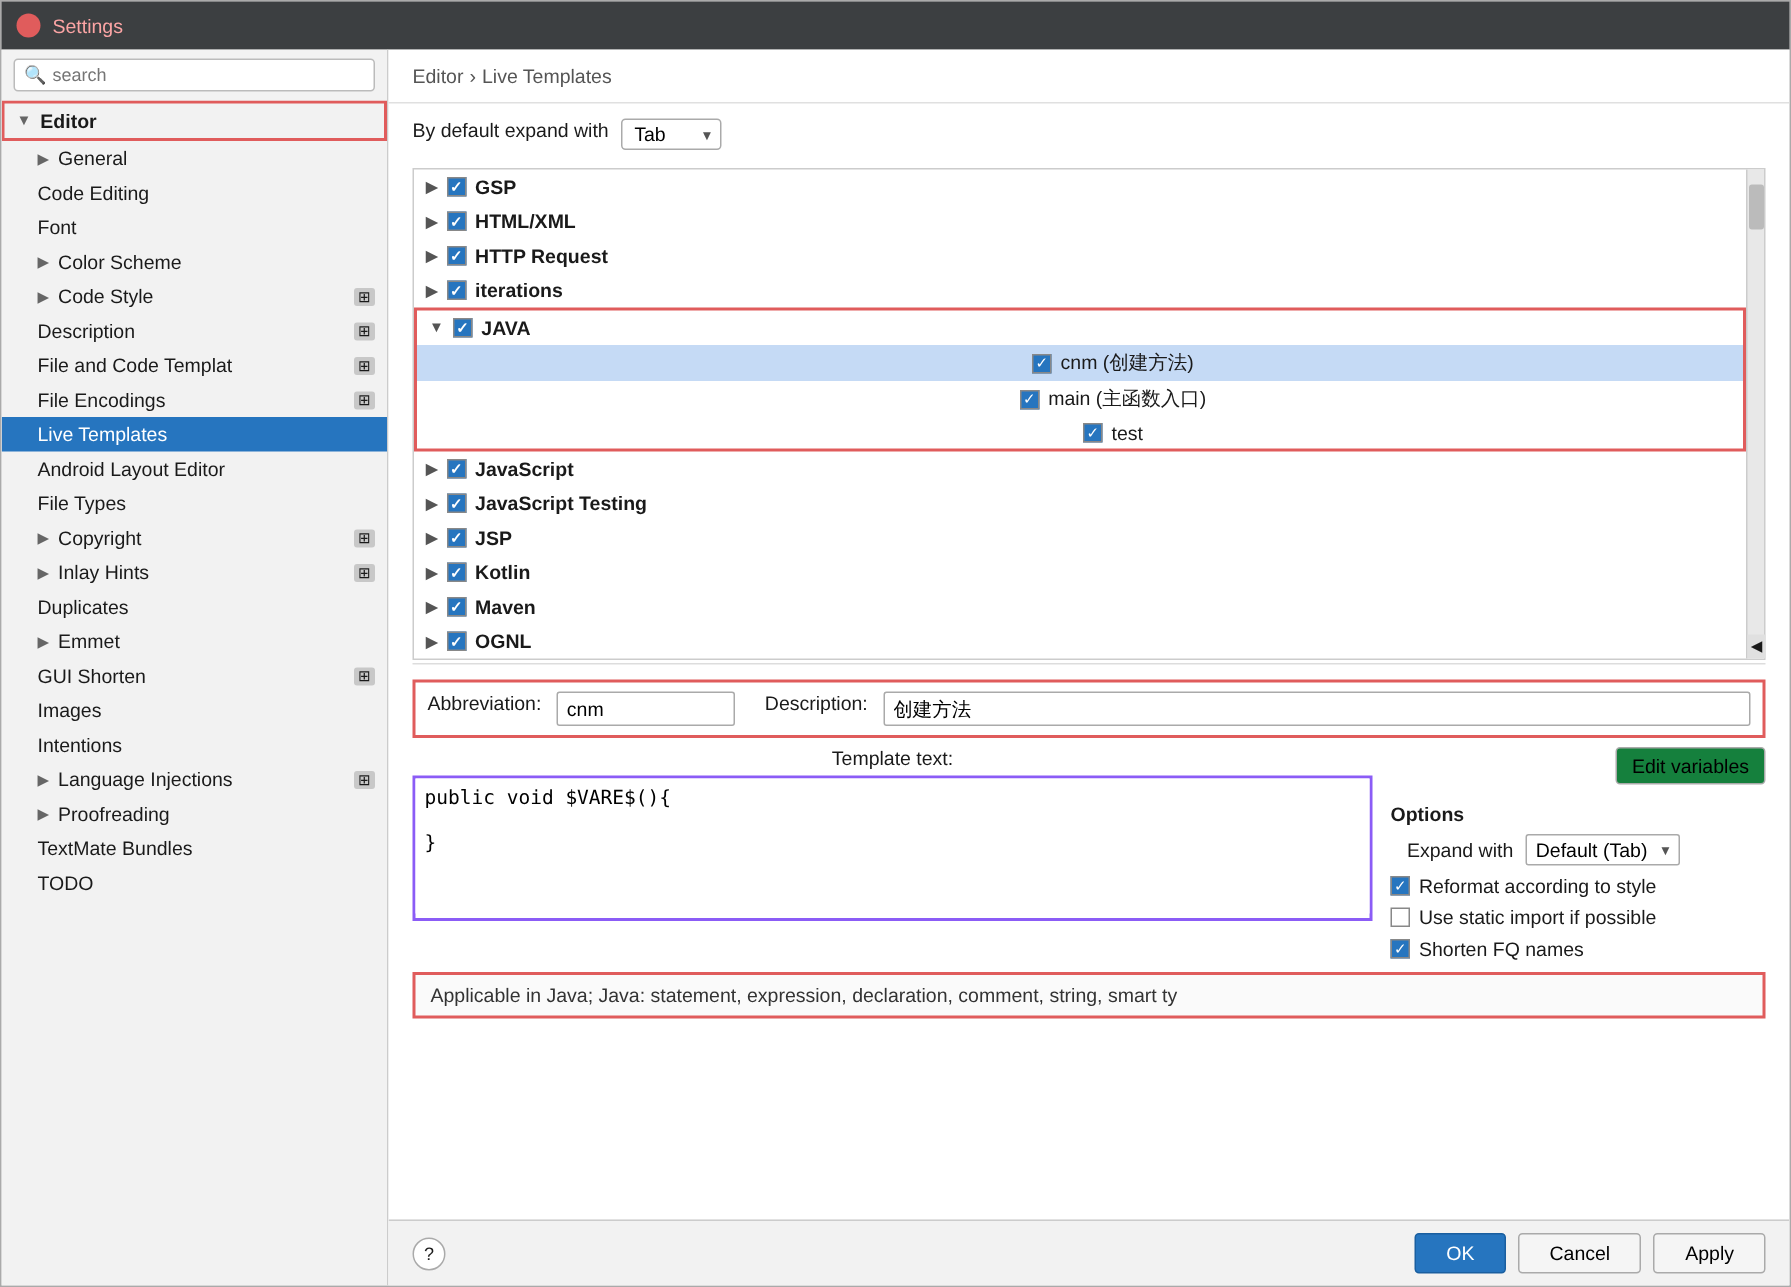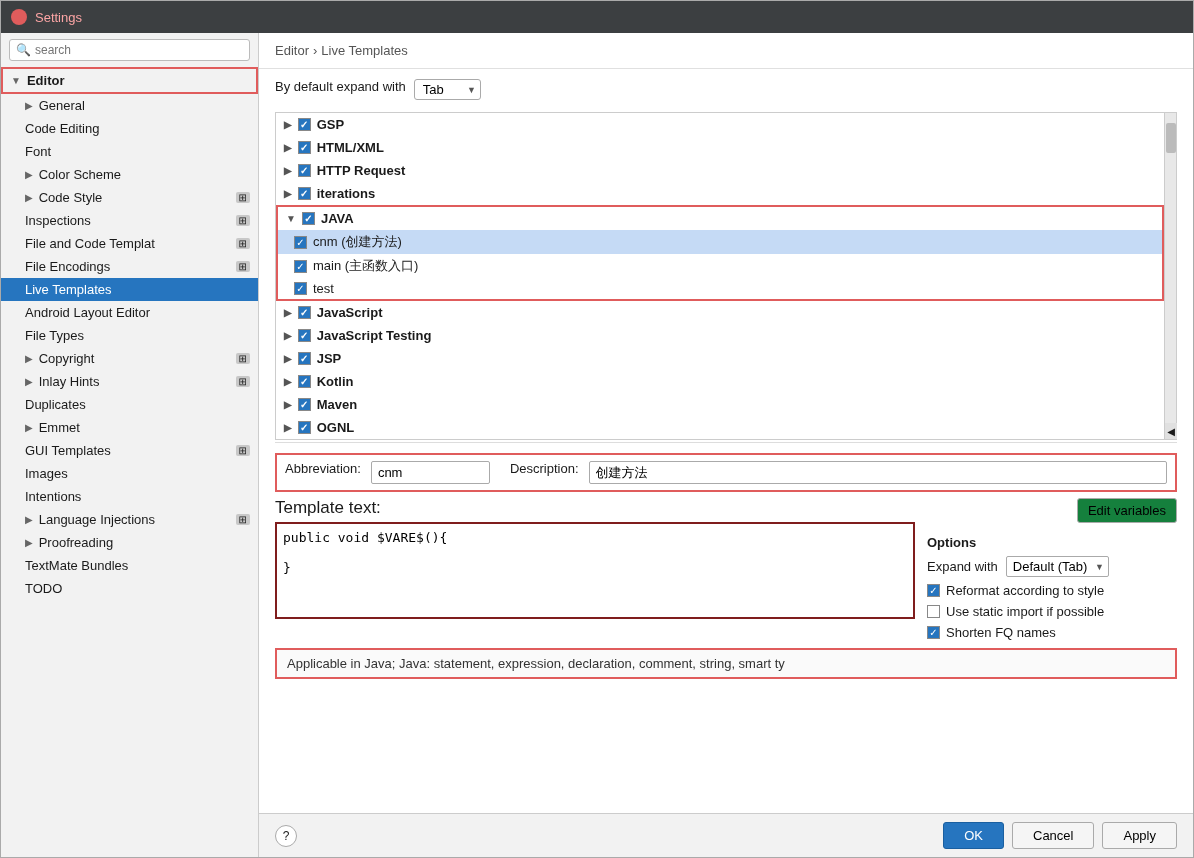--- a/index.html
+++ b/index.html
@@ -28,21 +28,21 @@
     .breadcrumb { padding: 10px 16px; font-size: 13px; color: #555; border-bottom: 1px solid #e0e0e0; display: flex; align-items: center; gap: 4px; }
 
     .main-content { flex: 1; overflow-y: auto; padding: 10px 16px; }
 
     .expand-row { display: flex; align-items: flex-start; gap: 8px; margin-bottom: 12px; }
     .expand-label { font-size: 13px; }
     .dropdown { padding: 2px 20px 2px 8px; border: 1px solid #aaa; background: white; font-size: 13px; appearance: none; cursor: pointer; position: relative; border-radius: 3px; }
     .dropdown-wrap { position: relative; display: inline-block; }
     .dropdown-wrap::after { content: '▼'; font-size: 9px; position: absolute; right: 5px; top: 50%; transform: translateY(-50%); pointer-events: none; color: #555; }
     .tpl-group { display: flex; align-items: center; padding: 4px 8px; cursor: pointer; gap: 6px; font-weight: bold; }
-    .tpl-child { padding-left: 16px; display: flex; align-items: center; gap: 6px; padding-top: 3px; padding-bottom: 3px; cursor: pointer; }
+    .tpl-child { padding-left: 44px; display: flex; align-items: center; gap: 6px; padding-top: 3px; padding-bottom: 3px; cursor: pointer; justify-content: center; }
     .tpl-child.selected-child { background: #c5daf5; }
     .checkbox { width: 13px; height: 13px; border: 1px solid #888; background: #2675BF; display: flex; align-items: center; justify-content: center; flex-shrink: 0; }
     .checkbox::after { content: '✓'; color: white; font-size: 10px; }
     .tri { font-size: 10px; color: #555; }
 
     .options-panel { width: 250px; display: flex; flex-direction: column; gap: 6px; }
     .edit-vars-btn { align-self: flex-end; padding: 4px 10px; border: 1px solid #aaa; background: #15803d; cursor: pointer; font-size: 13px; border-radius: 3px; margin-bottom: 6px; }
     .option-row { display: flex; align-items: center; gap: 8px; }
     .option-dropdown { padding: 2px 20px 2px 6px; border: 1px solid #aaa; font-size: 13px; border-radius: 2px; background: white; appearance: none; }
     .option-dropdown-wrap { position: relative; display: inline-block; }
@@ -105,21 +105,21 @@
           <span>Color Scheme</span>
         </div>
 
         <div class="sidebar-item indent1">
           <span class="triangle">▶</span>
           <span>Code Style</span>
           <span class="badge">⊞</span>
         </div>
 
         <div class="sidebar-item indent1">
-          <span>Inspections</span>
+          <span>Description</span>
           <span class="badge">⊞</span>
         </div>
 
         <div class="sidebar-item indent1">
           <span>File and Code Templat</span>
           <span class="badge">⊞</span>
         </div>
 
         <div class="sidebar-item indent1">
           <span>File Encodings</span>
@@ -153,21 +153,21 @@
         <div class="sidebar-item indent1">
           <span>Duplicates</span>
         </div>
 
         <div class="sidebar-item indent1">
           <span class="triangle">▶</span>
           <span>Emmet</span>
         </div>
 
         <div class="sidebar-item indent1">
-          <span>GUI Templates</span>
+          <span>GUI Shorten</span>
           <span class="badge">⊞</span>
         </div>
 
         <div class="sidebar-item indent1">
           <span>Images</span>
         </div>
 
         <div class="sidebar-item indent1">
           <span>Intentions</span>
         </div>
@@ -311,35 +311,35 @@
 
           <div style="border: 2px solid #e05c5c; display: flex; gap: 10px; padding: 6px 8px; margin-bottom: 6px;">
             <span style="font-size:13px;">Abbreviation:</span>
             <input type="text" style="width: 119px; padding: 3px 6px; border: 1px solid rgb(170, 170, 170); font-size: 13px; border-radius: 2px;" value="cnm">
             <span style="font-size:13px; margin-left: 10px;">Description:</span>
             <input type="text" style="flex: 1 1 0%; padding: 3px 6px; border: 1px solid rgb(170, 170, 170); font-size: 13px; border-radius: 2px;" value="创建方法">
           </div>
 
           <div style="display: flex; gap: 12px; align-items: flex-start;">
             <div style="flex:1;">
-              <div style="font-size:17px; margin-bottom:4px;">Template text:</div>
-              <div style="border: 2px solid #7f1d1d;">
+              <div style="font-size:13px; margin-bottom:4px;text-align:center;">Template text:</div>
+              <div style="border: 2px solid #8b5cf6;">
                 <textarea style="width: 100%; height: 90px; font-family: monospace; font-size: 13px; border: none; padding: 6px; background: white; outline: none; resize: none; color: rgb(0, 0, 0);">public void $VARE$(){
 
 }</textarea>
               </div>
             </div>
 
             <div class="options-panel">
               <div style="display:flex; justify-content:flex-end;">
                 <button class="edit-vars-btn">Edit variables</button>
               </div>
               <div style="font-weight:bold; font-size:13px;">Options</div>
               <div class="option-row">
-                <span style="font-size:13px;">Expand with</span>
+                <span style="font-size:13px;margin-left:11px;">Expand with</span>
                 <div class="option-dropdown-wrap">
                   <select class="option-dropdown">
                     <option>Default (Tab)</option>
                     <option>Tab</option>
                     <option>Enter</option>
                     <option>Space</option>
                   </select>
                 </div>
               </div>
               <div class="checkbox-row">

